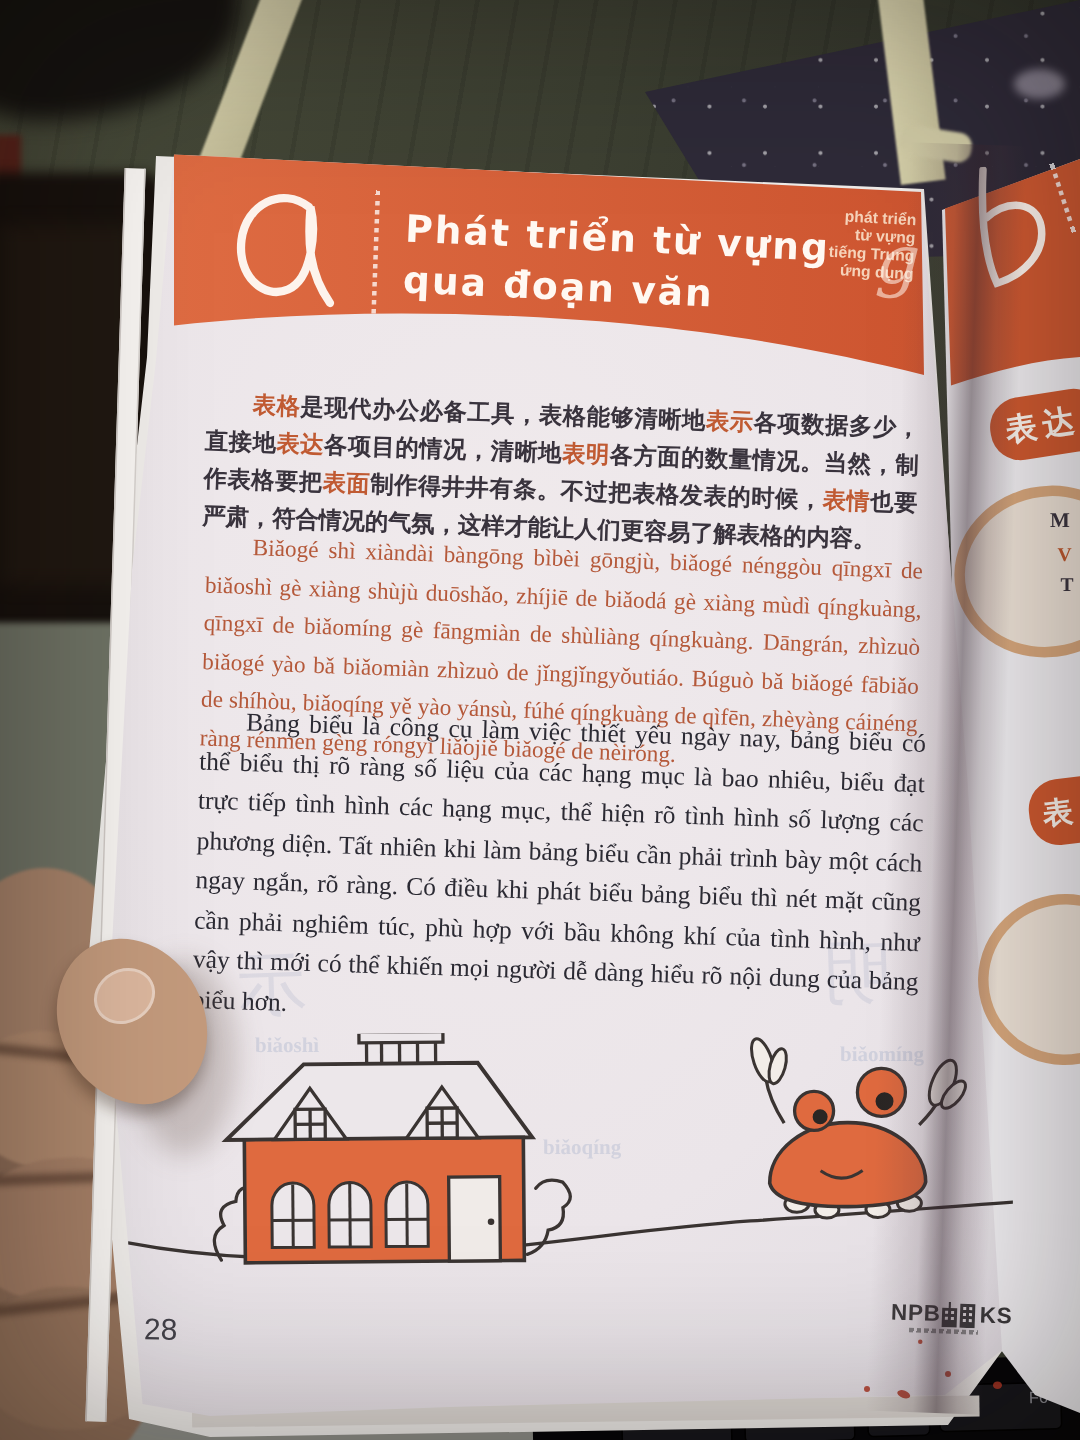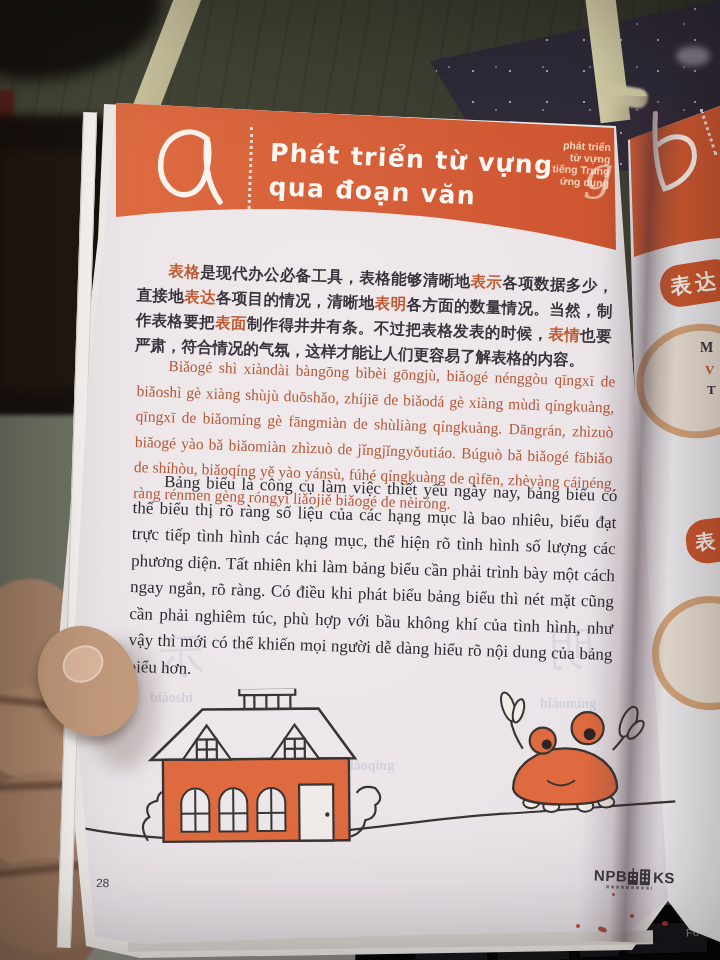--- a/index.html
+++ b/index.html
@@ -105,23 +105,23 @@
   .py{left:138px;top:352px;width:478px;font-family:"Liberation Serif","DejaVu Serif",serif;
      font-size:15.5px;line-height:25.5px;color:#b5593a;text-align:justify;text-indent:2em;
      transform:rotate(2deg);transform-origin:left top;font-weight:500;}
   .vi{left:134px;top:468px;width:484px;font-family:"Liberation Serif","DejaVu Serif",serif;
      font-size:17px;line-height:26.5px;color:#2b2a33;text-align:justify;text-indent:1.8em;
      font-weight:500;transform:rotate(1.8deg);transform-origin:left top;}
 
   .ghost{color:rgba(130,140,180,.16);transform:scaleX(-1) rotate(2deg);
      font-family:"Liberation Serif",serif;}
   .ghost-word{color:rgba(120,140,180,.22);font-family:"Liberation Serif",serif;
-     font-size:14px;font-weight:600;}
-
-  .page-num{left:96px;top:876px;font-size:12px;color:#44424a;transform:rotate(1deg);
+     font-size:14px;font-weight:600;margin-left:20px;}
+
+  .page-num{left:96px;top:876px;font-size:20px;color:#44424a;transform:rotate(1deg);
      font-family:"Liberation Sans",sans-serif;}
 
   .logo{left:594px;top:868px;transform:rotate(2deg);display:flex;align-items:flex-end;
      color:#3c3a3c;font-weight:bold;font-size:15px;letter-spacing:.5px;
      font-family:"Liberation Sans",sans-serif;}
   .logo-tag{left:606px;top:886px;width:46px;height:3px;transform:rotate(2deg);
      background:repeating-linear-gradient(90deg,#8a888a 0 3px,transparent 3px 5px);}
 
   .smudge{background:#b03826;border-radius:50%;opacity:.85;}
 

